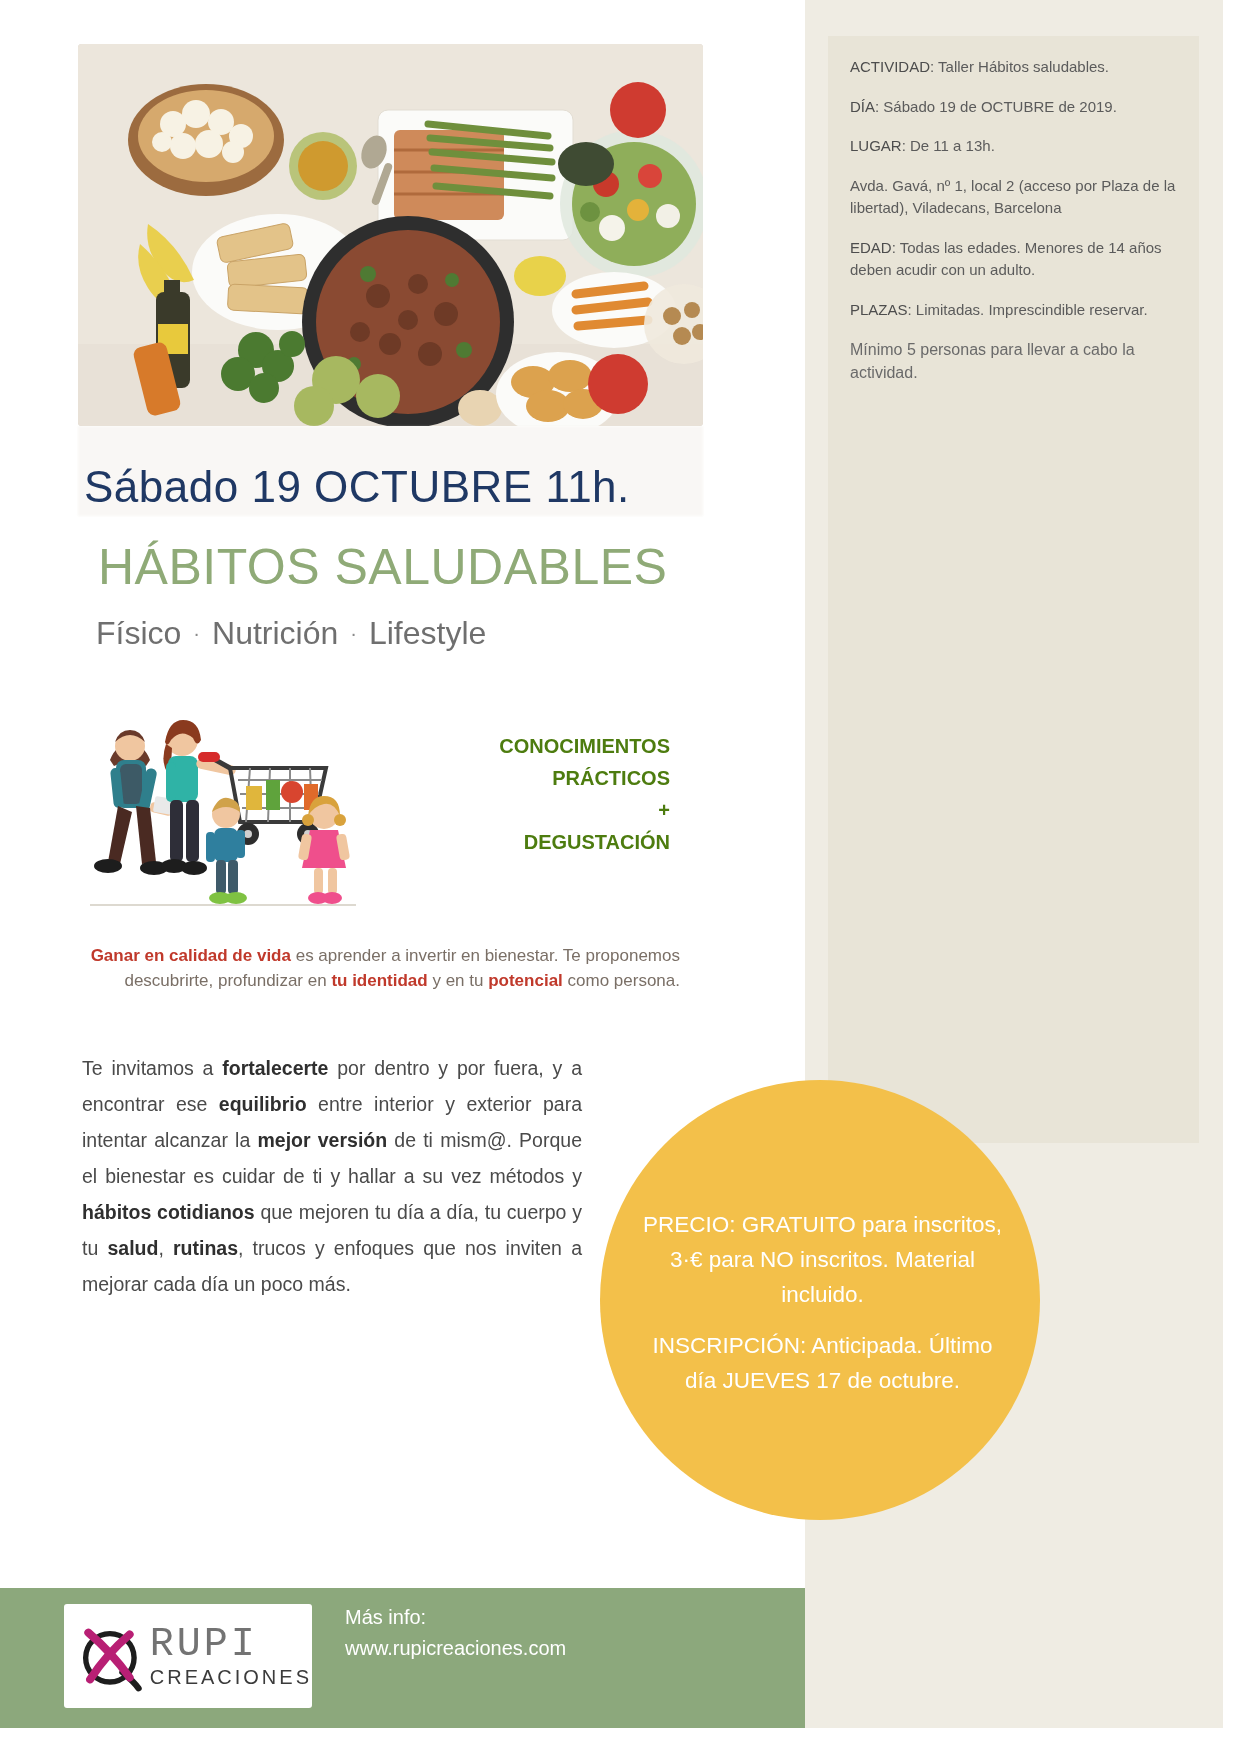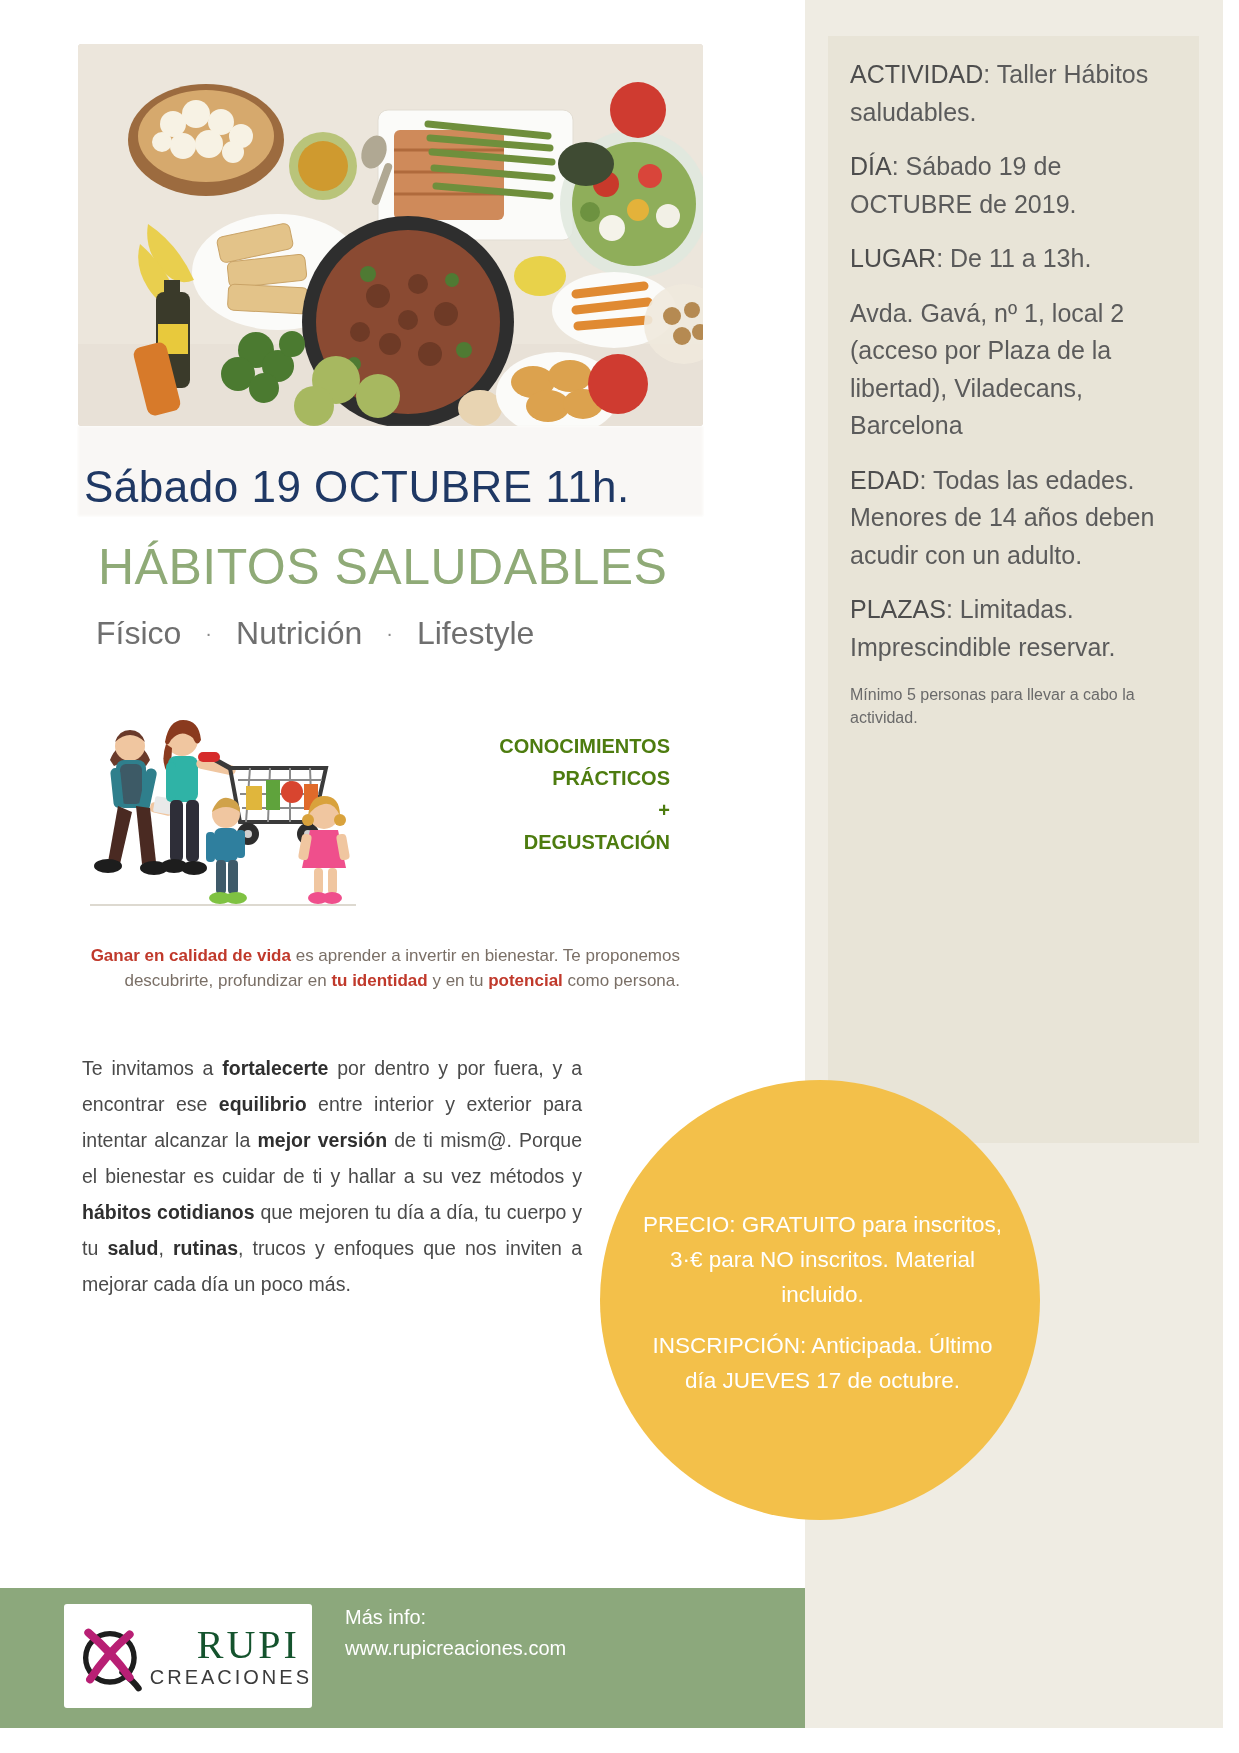--- a/index.html
+++ b/index.html
@@ -75,21 +75,21 @@
     position: absolute;
     left: 98px; top: 538px; width: 620px;
     font-size: 50px; color: #8faa77;
     letter-spacing: 0.5px;
     white-space: nowrap;
   }
   .subline {
     position: absolute;
     left: 96px; top: 615px; width: 600px;
     font-size: 32px; color: #6f6f6f;
-    display: flex; align-items: center; gap: 24px;
+    display: flex; align-items: center; gap: 12px;
   }
   .subline .dot { font-size: 20px; color: #8a8a8a; }
 
   
   .family-illu {
     position: absolute;
     left: 70px; top: 668px; width: 300px; height: 250px;
   }
 
   
@@ -126,21 +126,21 @@
   }
   .body-para b { color: #2f2f2f; }
 
   
   .info-col {
     position: absolute;
     left: 850px; top: 56px; width: 330px;
     color: #5b5b5b;
   }
   .info-item {
-    font-size: 25px;
+    font-size: 15px;
     line-height: 1.5;
     margin-bottom: 17px;
   }
   .info-item .lbl { color: #4d4d4d; }
   .info-item.small { font-size: 16px; line-height: 1.45; color: #6a6a6a; }
 
   
   .yellow-circle {
     position: absolute;
     left: 600px; top: 1080px; width: 440px; height: 440px;
@@ -167,23 +167,22 @@
   }
   .logo-inner {
     position: absolute; inset: 0;
     display: flex; align-items: center; padding-left: 10px;
   }
   .logo-text {
     margin-left: 4px;
     line-height: 1;
   }
   .logo-text .rupi {
-    font-size: 40px; letter-spacing: 3px; color: #14532d;
-    font-family: Liberation Serif, serif;
-    margin-left: 47px;
+    font-size: 40px; letter-spacing: 3px; color: #737373;
+    font-family: Liberation Mono, monospace;
   }
   .logo-text .creaciones {
     font-size: 20px; letter-spacing: 3px; color: #3b3b3b;
     margin-top: 2px;
   }
   .footer-info {
     position: absolute;
     left: 345px; top: 1602px; width: 420px;
     color: #ffffff;
     font-size: 20px;

